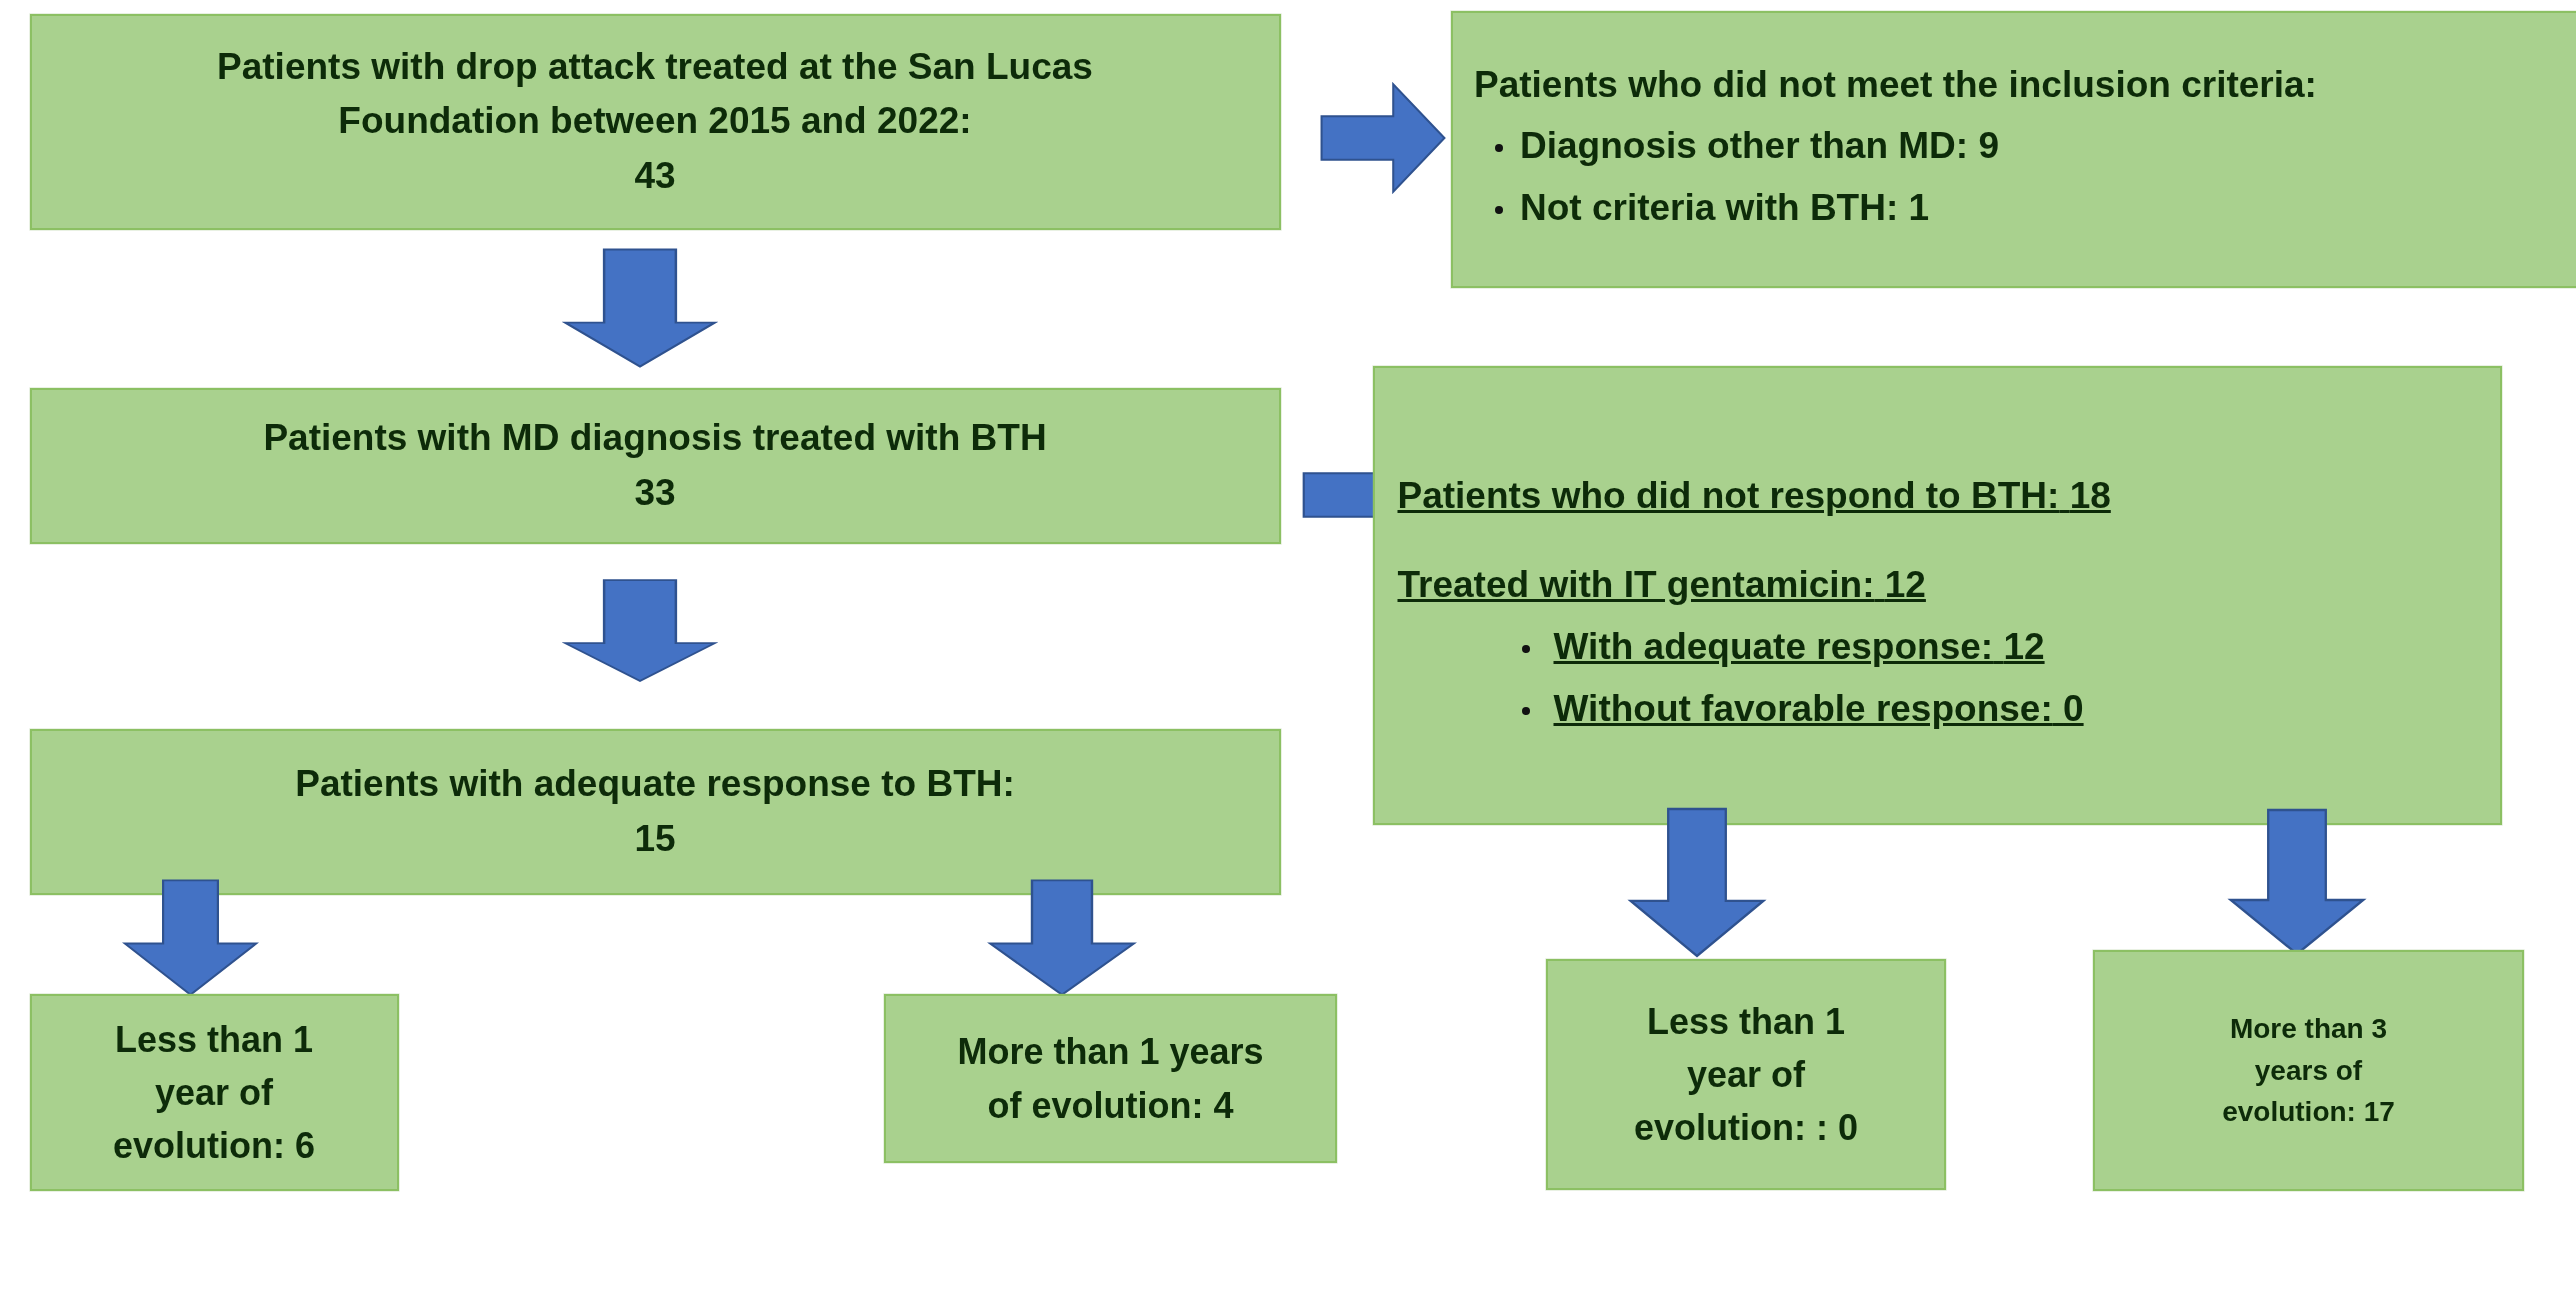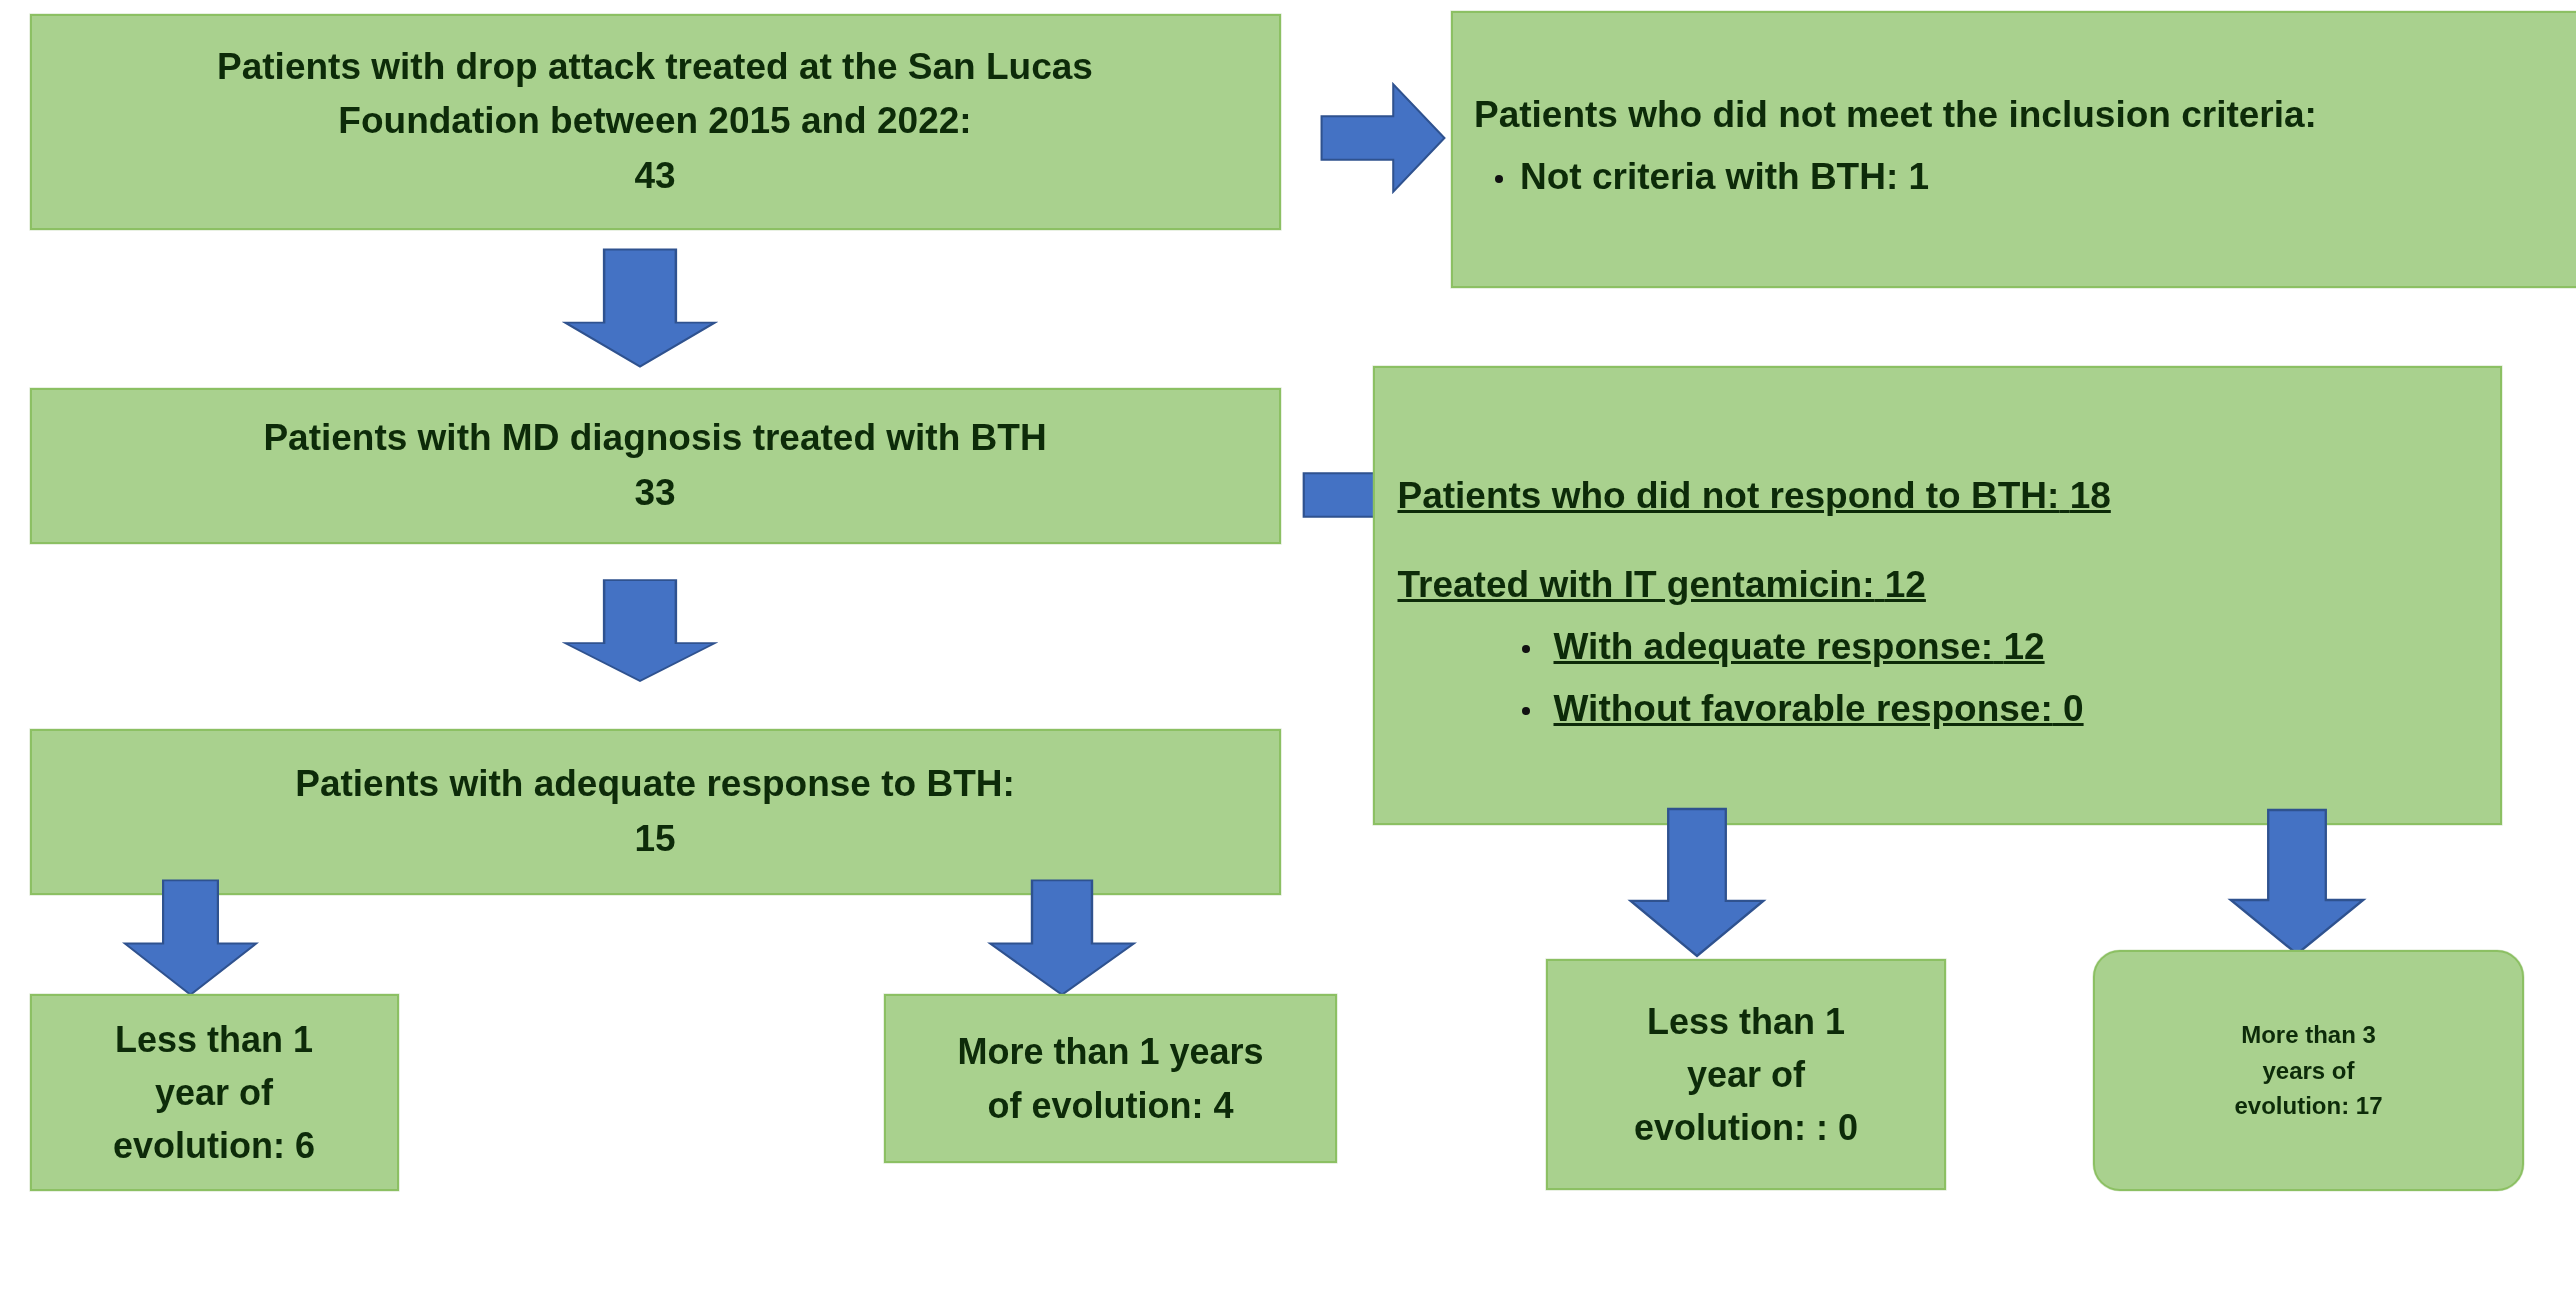--- a/index.html
+++ b/index.html
@@ -58,21 +58,21 @@
   
   #box1{left:17.5px;  top:13.7px;   width:1251px; height:216px; font-size:37px;}
   #box2{left:1439px;top:11.2px;   width:1129px; height:277px; font-size:37px;}
   #box3{left:17.5px;  top:388px;  width:1251px; height:156px; font-size:37px;}
   #box4{left:1361px;top:366px;  width:1129px; height:459px; font-size:37px;text-decoration:underline;}
   #box5{left:17.5px;  top:729px; width:1251px; height:166px; font-size:37px;}
 
   #box6{left:17.5px;  top:994px; width:369px;  height:197px; font-size:36px;}
   #box7{left:872px;top:994px; width:453px;  height:169px; font-size:36px;}
   #box8{left:1534px;top:959px; width:400px;  height:231px; font-size:36px;}
-  #box9{left:2081px;top:950px; width:431px;  height:241px; font-size:24px;border-radius:27px;}
+  #box9{left:2081px;top:950px; width:431px;  height:241px; font-size:28px;}
 
   #box1 .pad,#box3 .pad,#box5 .pad{padding:0 44px;}
   #box2 .pad{padding:0 21px;}
   #box4 .pad{padding:0 22.5px;}
   #box6 .pad,#box7 .pad,#box8 .pad,#box9 .pad{padding:0 16.2px;}
 
   .gapline{height:34px;}
 
   
   #arrow-right-1{left:1319px;top:74px;  width:128px;height:128px;}
@@ -102,20 +102,24 @@
     <svg viewBox="0 0 100 100" preserveAspectRatio="none">
       <polygon points="2,33 58,33 58,8 98,50 58,92 58,67 2,67" fill="#4472C4" stroke="#2F528F" stroke-width="1.6"></polygon>
     </svg>
   </div>
 
   <div class="box left" id="box2">
     <div class="pad" style="width:100%;box-sizing:border-box;">
       <div class="ln">Patients who did not meet the inclusion criteria:</div>
       <ul class="blist">
         <li>
+          <span>Diagnosis other than MD:</span>
+          <span class="b-num"> 9</span>
+        </li>
+        <li>
           <span>Not criteria with BTH:</span>
           <span class="b-num"> 1</span>
         </li>
       </ul>
     </div>
   </div>
 
   <div class="arrow" id="arrow-down-1">
     <svg viewBox="0 0 100 100" preserveAspectRatio="none">
       <polygon points="27,2 73,2 73,62 98,62 50,98 2,62 27,62" fill="#4472C4" stroke="#2F528F" stroke-width="1.6"></polygon>

